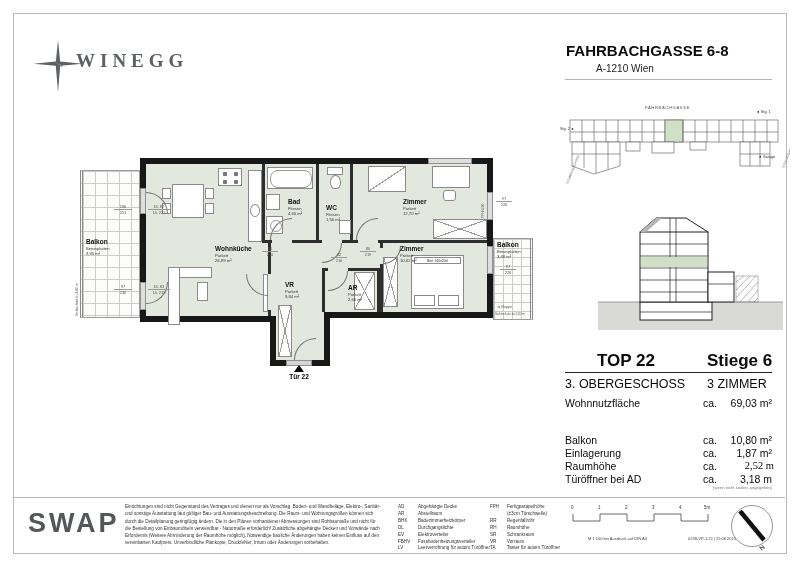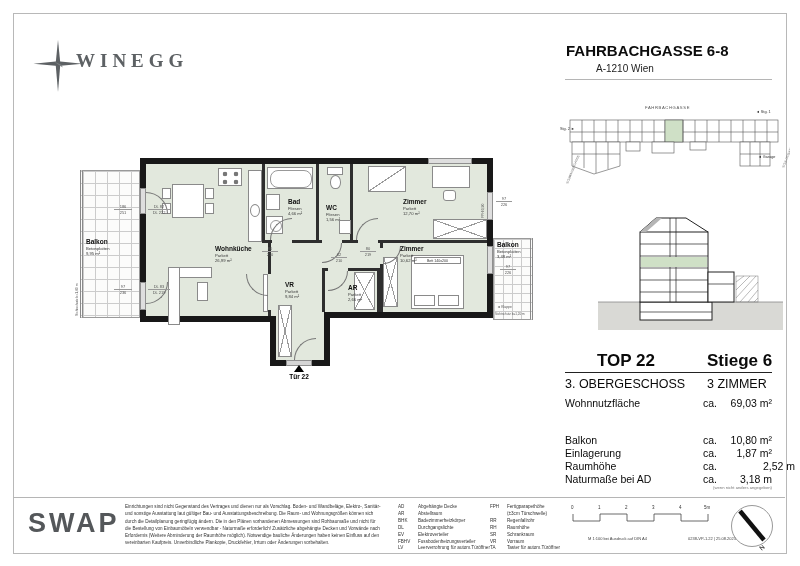--- a/index.html
+++ b/index.html
@@ -342,23 +342,23 @@
   <div class="it-row" style="left:565px;top:434px;">Balkon</div>
   <div class="it-row" style="left:703px;top:434px;">ca.</div>
   <div class="it-row it-val" style="left:715px;top:434px;width:57px;">10,80 m²</div>
 
   <div class="it-row" style="left:565px;top:447px;">Einlagerung</div>
   <div class="it-row" style="left:703px;top:447px;">ca.</div>
   <div class="it-row it-val" style="left:715px;top:447px;width:57px;">1,87 m²</div>
 
   <div class="it-row" style="left:565px;top:460px;">Raumhöhe</div>
   <div class="it-row" style="left:703px;top:460px;">ca.</div>
-  <div class="it-row it-val" style="left:738px;top:460px;width:57px;">2,52 m</div>
-
-  <div class="it-row" style="left:565px;top:473px;">Naturmaße bei AD</div>
+  <div class="it-row it-val" style="left:717px;top:460px;width:57px;font-family:Liberation Serif, serif;">2,52 m</div>
+
+  <div class="it-row" style="left:565px;top:473px;">Türöffner bei AD</div>
   <div class="it-row" style="left:703px;top:473px;">ca.</div>
   <div class="it-row it-val" style="left:715px;top:473px;width:57px;">3,18 m</div>
 
   <div class="it-note" style="left:640px;top:485px;width:132px;">(wenn nicht anders angegeben)</div>
 
   <div class="abs hrule" style="left:13px;top:497px;width:772px;"></div>
   <div class="abs swap" style="left:28px;top:508px;text-align:center;">SWAP</div>
   <div class="disc" style="left:125px;top:503px;width:268px;">Einrichtungen sind nicht Gegenstand des Vertrages und dienen nur als Vorschlag. Boden- und Wandbeläge, Elektro-, Sanitär-
 und sonstige Ausstattung laut gültiger Bau- und Ausstattungsbeschreibung. Die Raum- und Wohnungsgrößen können sich
 durch die Detailplanung geringfügig ändern. Die in den Plänen vorhandenen Abmessungen sind Rohbaumaße und nicht für

